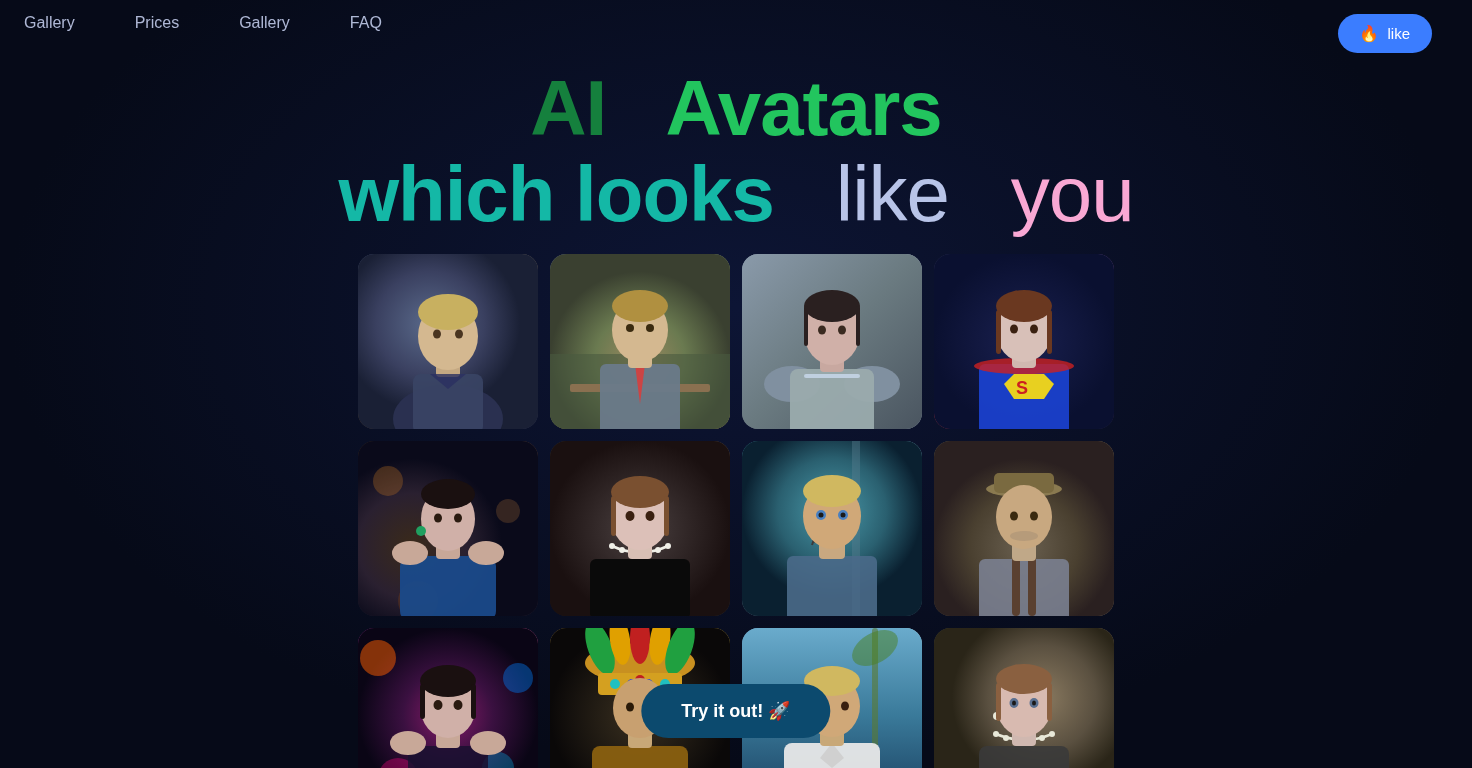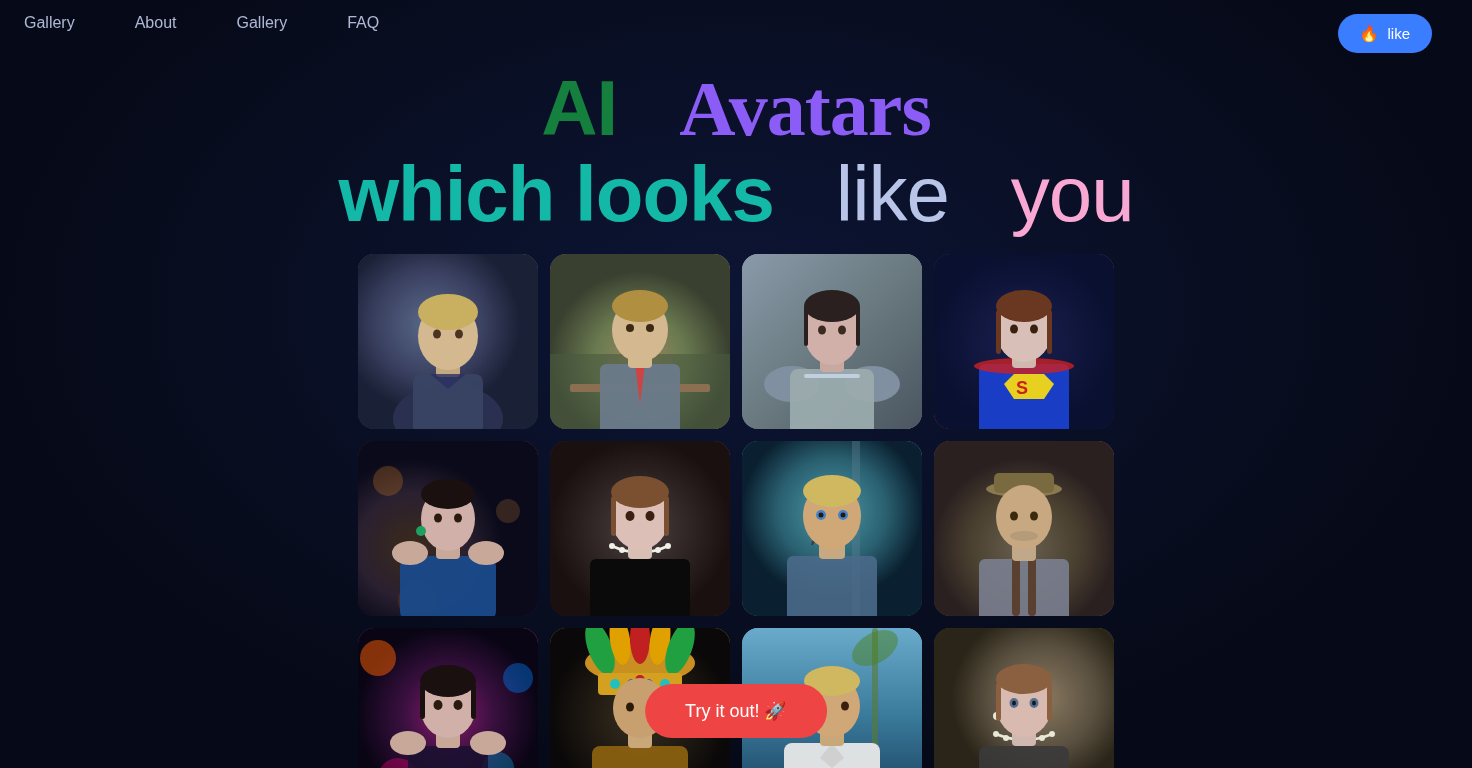--- a/index.html
+++ b/index.html
@@ -84,23 +84,22 @@
       font-weight: 700;
       line-height: 1.1;
       letter-spacing: -1px;
     }
 
     .hero-line1 .ai {
       color: #15803d;
     }
 
     .hero-line1 .avatars {
-      color: #8b5cf6;
+      color: #22c55e;
       font-weight: 700;
-      font-family: Liberation Serif, serif;
     }
 
     .hero-line2 {
       font-size: 78px;
       font-weight: 700;
       line-height: 1.1;
       letter-spacing: -1px;
     }
 
     .hero-line2 .which,
@@ -167,46 +166,46 @@
     
     .cta-container {
       position: fixed;
       bottom: 30px;
       left: 50%;
       transform: translateX(-50%);
       z-index: 100;
     }
 
     .cta-btn {
-      background: #ef4444;
+      background: #0c4a6e;
       color: white;
       border: none;
       border-radius: 30px;
       padding: 16px 40px;
       font-size: 18px;
-      font-weight: 400;
+      font-weight: 700;
       cursor: pointer;
       display: flex;
       align-items: center;
       gap: 8px;
       white-space: nowrap;
     }
 
     
     .gallery-item::after {
       display: none;
     }
   </style>
 </head>
 <body>
 
 <nav>
   <div class="nav-links">
     <a class="nav-link">Gallery</a>
-    <a class="nav-link">About</a>
+    <a class="nav-link">Prices</a>
     <a class="nav-link">Gallery</a>
     <a class="nav-link">FAQ</a>
   </div>
   <button class="login-btn">
     <span class="fire-icon">🔥</span>
     <span>like</span>
   </button>
 </nav>
 
 <div class="hero">

